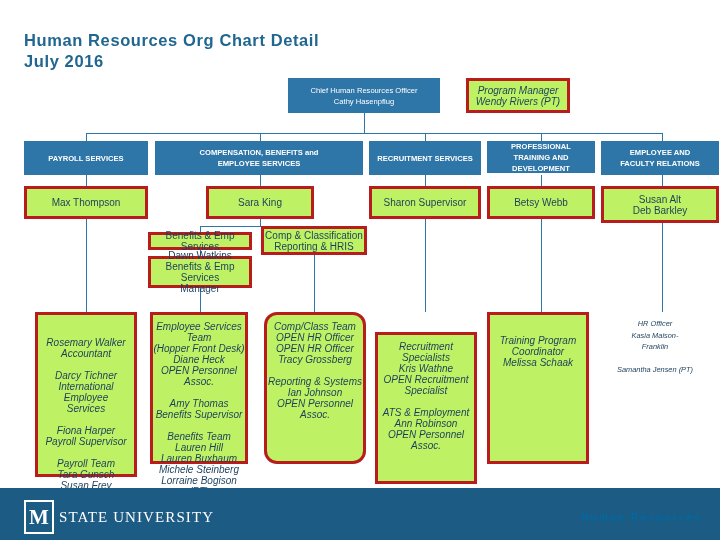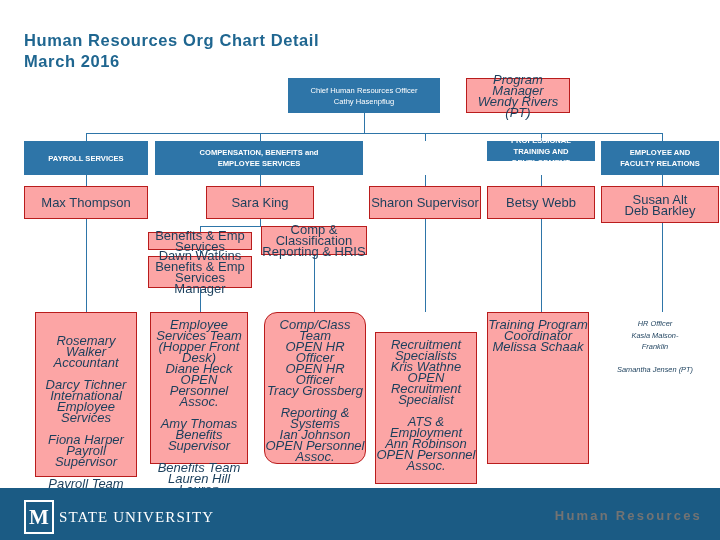--- a/index.html
+++ b/index.html
@@ -21,21 +21,21 @@
     white-space:pre-line;
   }
 
   
   .footer{
     position:absolute;left:0;bottom:0;width:720px;height:52px;
     background:#1b5b84;
   }
   .footer-text{
     position:absolute;right:18px;bottom:17px;
-    color:#737373;font-size:13px;letter-spacing:2.2px;font-weight:bold;
+    color:#0369a1;font-size:10px;letter-spacing:2.2px;font-weight:bold;
   }
   .logo{position:absolute;left:24px;bottom:6px;display:flex;align-items:center;}
   .logo-m{
     width:26px;height:30px;background:#1b5b84;border:2px solid #ffffff;
     color:#ffffff;font-family:"Liberation Serif",serif;font-weight:bold;
     font-size:21px;display:flex;align-items:center;justify-content:center;
     margin-right:5px;
   }
   .logo-word{color:#ffffff;font-family:"Liberation Serif",serif;line-height:1;}
   .logo-word .big{font-size:22px;font-weight:bold;letter-spacing:1px;display:block;}
@@ -48,41 +48,41 @@
     text-align:center;
   }
   .box .lines{white-space:pre-line;width:100%;}
 
   .box.blue{
     background:#2e75a8;border:1px solid #2e75a8;color:#ffffff;
     font-size:7.6px;line-height:11px;
   }
   .box.blue.bold{font-weight:bold;}
   .box.outline{
-    background:#fca5a5;border:1px solid #b91c1c;color:#1b3f5c;
-    font-size:13px;line-height:11px;
+    background:#bef264;border:3px solid #b91c1c;color:#1b3f5c;
+    font-size:10px;line-height:11px;
   }
   .box.plain{
     background:#ffffff;border:0;color:#1b3f5c;
     font-size:7.4px;line-height:11.5px;
   }
   .box.plain.italic{font-style:italic;}
 
   
   .ln{position:absolute;background:#2e75a8;}
   .vl{width:1px;}
   .hl{height:1px;}
 </style>
 </head>
 <body>
 
 <div id="stage">
 
   <div class="title">Human Resources Org Chart Detail
-March 2016</div>
+July 2016</div>
 
   <div class="ln vl" style="left:364px;top:113px;height:20px;"></div>
   <div class="ln hl" style="left:86px;top:133px;width:576px;"></div>
   <div class="ln vl" style="left:86px;top:133px;height:8px;"></div>
   <div class="ln vl" style="left:260px;top:133px;height:8px;"></div>
   <div class="ln vl" style="left:425px;top:133px;height:8px;"></div>
   <div class="ln vl" style="left:541px;top:133px;height:8px;"></div>
   <div class="ln vl" style="left:662px;top:133px;height:8px;"></div>
 
   <div class="ln vl" style="left:86px;top:175px;height:11px;"></div>
@@ -114,21 +114,24 @@
 Wendy Rivers (PT)</div>
   </div>
 
   <div class="box blue bold" style="left:24px;top:141px;width:124px;height:34px;">
     <div class="lines">PAYROLL SERVICES</div>
   </div>
   <div class="box blue bold" style="left:155px;top:141px;width:208px;height:34px;">
     <div class="lines">COMPENSATION, BENEFITS  and
 EMPLOYEE SERVICES</div>
   </div>
-  <div class="box blue bold" style="left:487px;top:141px;width:108px;height:20px;">
+  <div class="box blue bold" style="left:369px;top:141px;width:112px;height:34px;">
+    <div class="lines">RECRUITMENT SERVICES</div>
+  </div>
+  <div class="box blue bold" style="left:487px;top:141px;width:108px;height:32px;">
     <div class="lines">PROFESSIONAL
 TRAINING AND
 DEVELOPMENT</div>
   </div>
   <div class="box blue bold" style="left:601px;top:141px;width:118px;height:34px;">
     <div class="lines">EMPLOYEE AND
 FACULTY RELATIONS</div>
   </div>
 
   <div class="box outline" style="left:24px;top:186px;width:124px;height:33px;text-align:center;">
@@ -212,21 +215,21 @@
     <div class="lines">Recruitment Specialists
 Kris Wathne
 OPEN Recruitment
 Specialist
 
 ATS &amp; Employment
 Ann Robinson
 OPEN Personnel Assoc.</div>
   </div>
 
-  <div class="box outline italic" style="left:487px;top:312px;width:102px;height:152px;align-items:flex-start;padding-top:6px;font-style:italic;">
+  <div class="box outline italic" style="left:487px;top:312px;width:102px;height:152px;align-items:flex-start;padding-top:20px;font-style:italic;">
     <div class="lines">Training Program
 Coordinator
 Melissa Schaak</div>
   </div>
 
   <div class="box plain italic" style="left:600px;top:312px;width:110px;height:80px;align-items:flex-start;padding-top:6px;">
     <div class="lines">HR Officer
 Kasia Maison-
 Franklin
 

